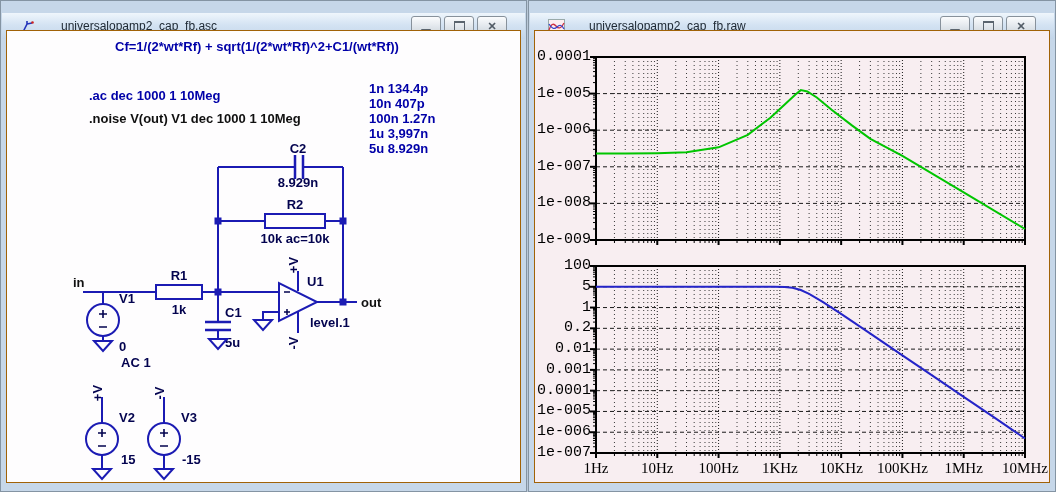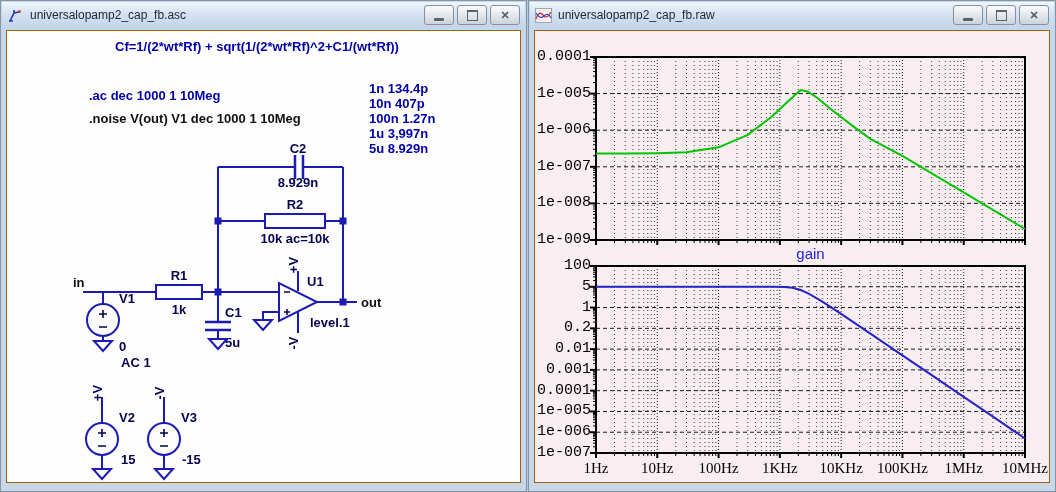--- a/index.html
+++ b/index.html
@@ -2,23 +2,23 @@
 <html><head>
 <meta charset="utf-8">
 <style>
   html,body{margin:0;padding:0;}
   body{width:1056px;height:492px;position:relative;background:#b9c8d8;
        font-family:"Liberation Sans",sans-serif;overflow:hidden;}
   .window{position:absolute;top:0;height:490px;background:#c6d7e9;
           border:1px solid #8494a3;}
   #win-left{left:0;width:525px;}
   #win-right{left:528px;width:526px;}
-  .titlebar{position:absolute;left:1px;top:1px;right:1px;height:26px;
+  .titlebar{position:absolute;left:1px;top:12px;right:1px;height:26px;
             background:linear-gradient(#eff6fc,#d4e3f3 45%,#c2d5e9);
-            display:flex;align-items:center;padding:0 5px;gap:6px;}
+            display:flex;align-items:center;padding:0 18px;gap:24px;}
   .title{font-size:12px;color:#202b36;flex:1;white-space:nowrap;overflow:hidden;}
   .winbtns{display:flex;gap:3px;}
   .winbtn{width:28px;height:18px;border:1px solid #87919b;border-radius:3px;
           background:linear-gradient(#fbfcfd,#e3e8ed 50%,#ccd3d9);
           display:flex;align-items:center;justify-content:center;cursor:default;}
   .g-min{width:10px;height:3px;background:#5a646e;margin-top:8px;border-radius:1px;}
   .g-max{width:9px;height:8px;border:1px solid #5a646e;border-top:2px solid #5a646e;background:#fff0;}
   .g-close{font-size:11px;font-weight:bold;color:#525c66;line-height:1;}
   .client{position:absolute;left:5px;top:29px;right:5px;bottom:8px;
           border:1px solid #a16207;background:#fefdfe;}
@@ -363,21 +363,20 @@
           <line x1="-3" y1="11.017697841301725" x2="0" y2="11.017697841301725" stroke="#000" stroke-width="1"></line>
           <line x1="-3" y1="8.119664235958624" x2="0" y2="8.119664235958624" stroke="#000" stroke-width="1"></line>
           <line x1="-3" y1="5.6694117354782065" x2="0" y2="5.6694117354782065" stroke="#000" stroke-width="1"></line>
           <line x1="-3" y1="3.5469064760948754" x2="0" y2="3.5469064760948754" stroke="#000" stroke-width="1"></line>
           <line x1="-3" y1="1.6747241545207032" x2="0" y2="1.6747241545207032" stroke="#000" stroke-width="1"></line>
           <line x1="-6" y1="0" x2="0" y2="0" stroke="#000" stroke-width="2"></line>
           <rect x="0" y="0" width="429" height="183" fill="none" stroke="#000" stroke-width="2"></rect>
           <polyline points="0.0,96.6 29.2,96.6 61.3,96.2 90.5,95.2 122.6,90.3 151.8,77.8 174.4,60.7 188.7,47.6 199.5,37.4 204.8,33.1 211.3,34.4 220.8,40.5 235.6,52.8 255.9,68.4 274.4,81.9 306.4,98.8 367.7,135.4 429.0,172.0" fill="none" stroke="#00c500" stroke-width="2"></polyline>
         </svg>
       </div>
-    <div class="plot-title" id="title2" style="top: 214px; color: rgb(36, 36, 200);">gain</div>
     <div class="plot-pane" id="pane2" style="left:61px;top:235px;width:429px;height:187px">
         <svg width="429" height="187">
           <line x1="0" y1="187" x2="0" y2="192" stroke="#000" stroke-width="2"></line>
           <line x1="18.44883830569256" y1="0" x2="18.44883830569256" y2="187" stroke="#3a3a3a" stroke-width="1" stroke-dasharray="1 3"></line>
           <line x1="18.44883830569256" y1="187" x2="18.44883830569256" y2="190" stroke="#000" stroke-width="1"></line>
           <line x1="29.24071689639074" y1="0" x2="29.24071689639074" y2="187" stroke="#3a3a3a" stroke-width="1" stroke-dasharray="1 3"></line>
           <line x1="29.24071689639074" y1="187" x2="29.24071689639074" y2="190" stroke="#000" stroke-width="1"></line>
           <line x1="36.89767661138512" y1="0" x2="36.89767661138512" y2="187" stroke="#3a3a3a" stroke-width="1" stroke-dasharray="1 3"></line>
           <line x1="36.89767661138512" y1="187" x2="36.89767661138512" y2="190" stroke="#000" stroke-width="1"></line>
           <line x1="42.83687598002172" y1="0" x2="42.83687598002172" y2="187" stroke="#3a3a3a" stroke-width="1" stroke-dasharray="1 3"></line>

